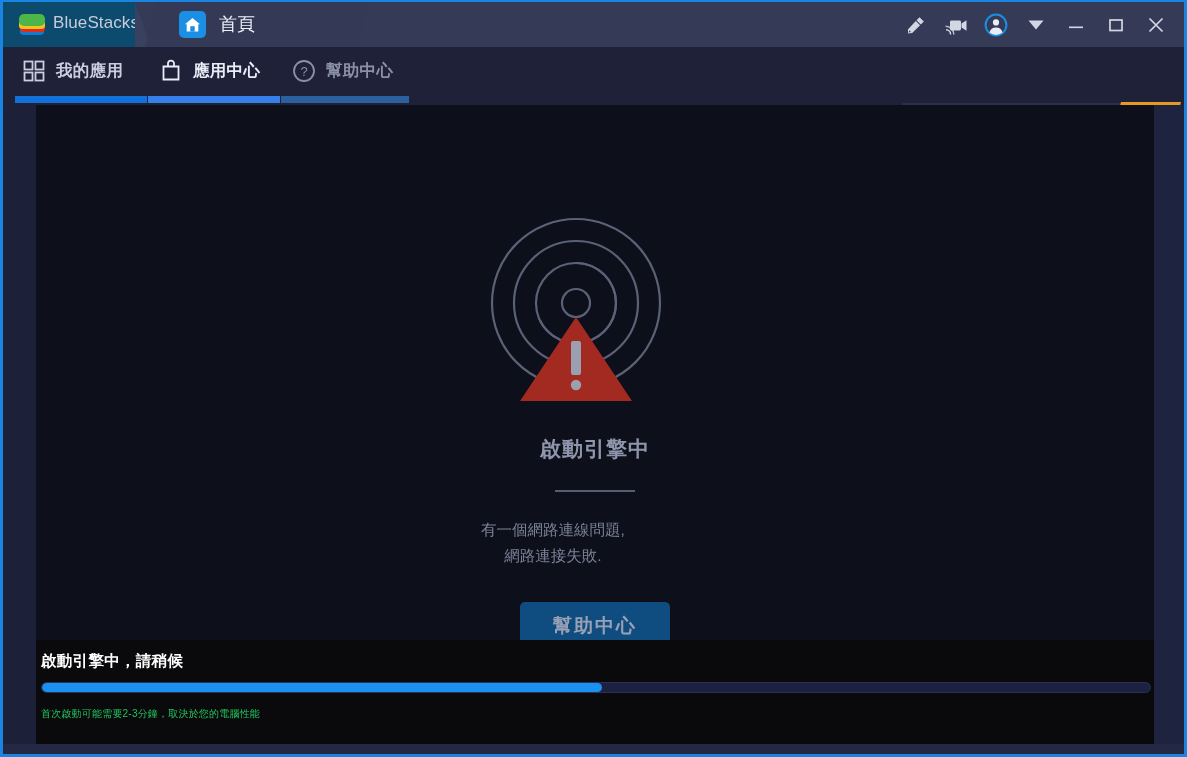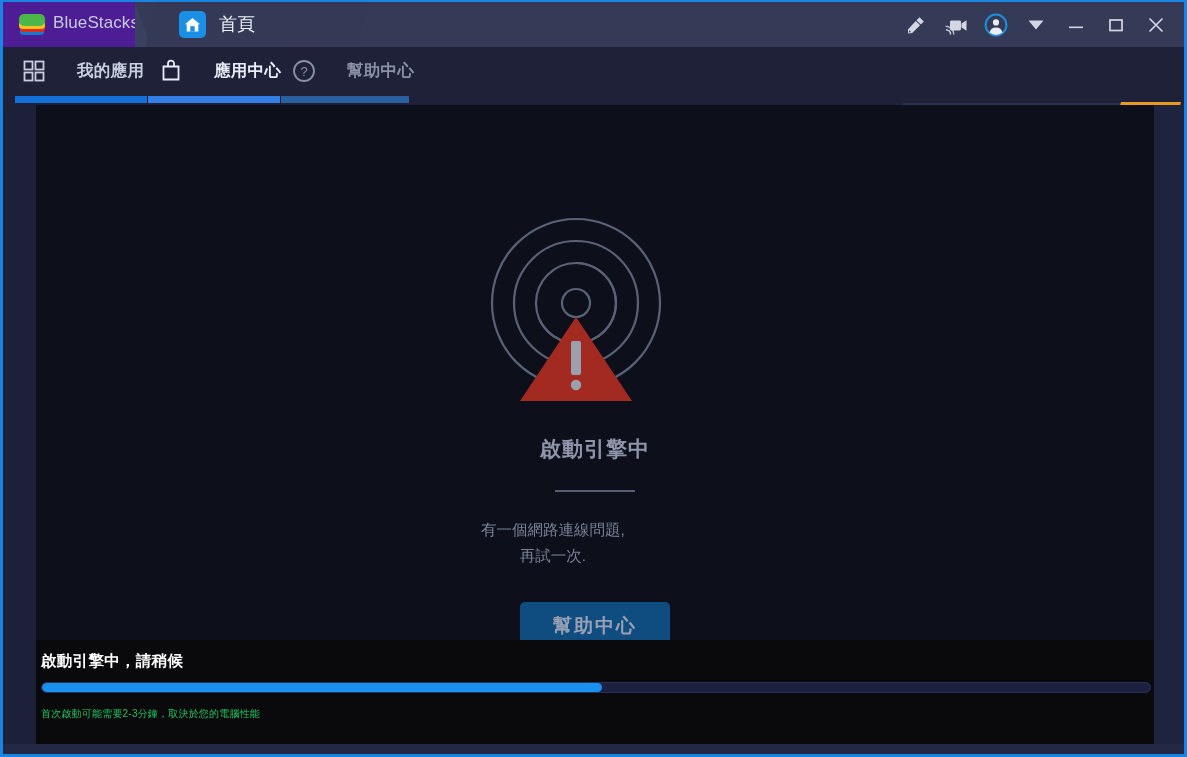--- a/index.html
+++ b/index.html
@@ -36,21 +36,21 @@
     height: 45px;
     background: #353b57;
     overflow: hidden;
   }
   
   .tb-left {
     position: absolute;
     left: 0; top: 0;
     width: 132px;
     height: 53px;
-    background: #4c1d95;
+    background: #0c4a6e;
   }
   .tb-left::after{
     content:"";
     position:absolute;
     right:-16px; top:0;
     width:0; height:0;
     border-style: solid;
     border-width: 0 16px 45px 0;
     border-color: transparent transparent #3a4060 transparent;
   }
@@ -136,21 +136,20 @@
     width: 1181px;
     height: 58px;
     background: #1e2138;
   }
   .nav-item {
     position: absolute;
     top: 0;
     height: 48px;
     display: flex;
     align-items: center;
-    gap: 21px;
   }
   .nav-ico {
     width: 26px; height: 26px;
     display: flex; align-items: center; justify-content: center;
     margin-right: 9px;
   }
   .nav-label {
     font-size: 16.5px;
     font-weight: bold;
     letter-spacing: .3px;
@@ -478,21 +477,21 @@
           <rect x="87" y="124" width="10" height="34" rx="2" fill="#9aa0b0"></rect>
           <circle cx="92" cy="168" r="5.2" fill="#9aa0b0"></circle>
         </svg>
       </div>
 
       <div id="err-title">啟動引擎中</div>
       <div id="err-divider"></div>
 
       <div id="err-body">
         <div>有一個網路連線問題,</div>
-        <div>再試一次.</div>
+        <div>網路連接失敗.</div>
       </div>
 
       <button id="retry-btn">幫助中心</button>
     </div>
   </div>
 
   <div id="loading-overlay">
     <div id="loading-title">啟動引擎中，請稍候</div>
     <div id="progress-track">
       <div id="progress-fill" style="width: 50.5%;"></div>

